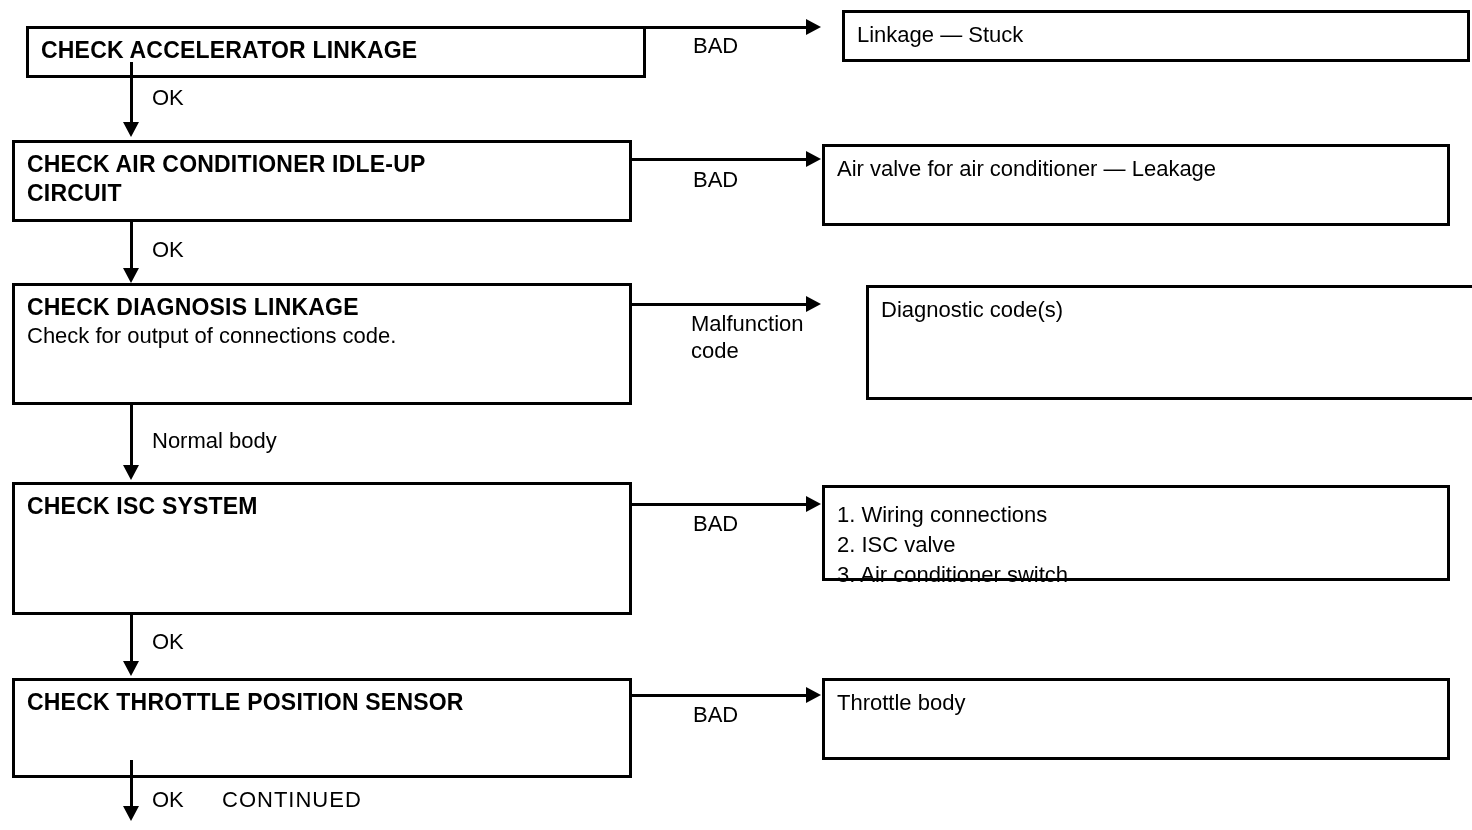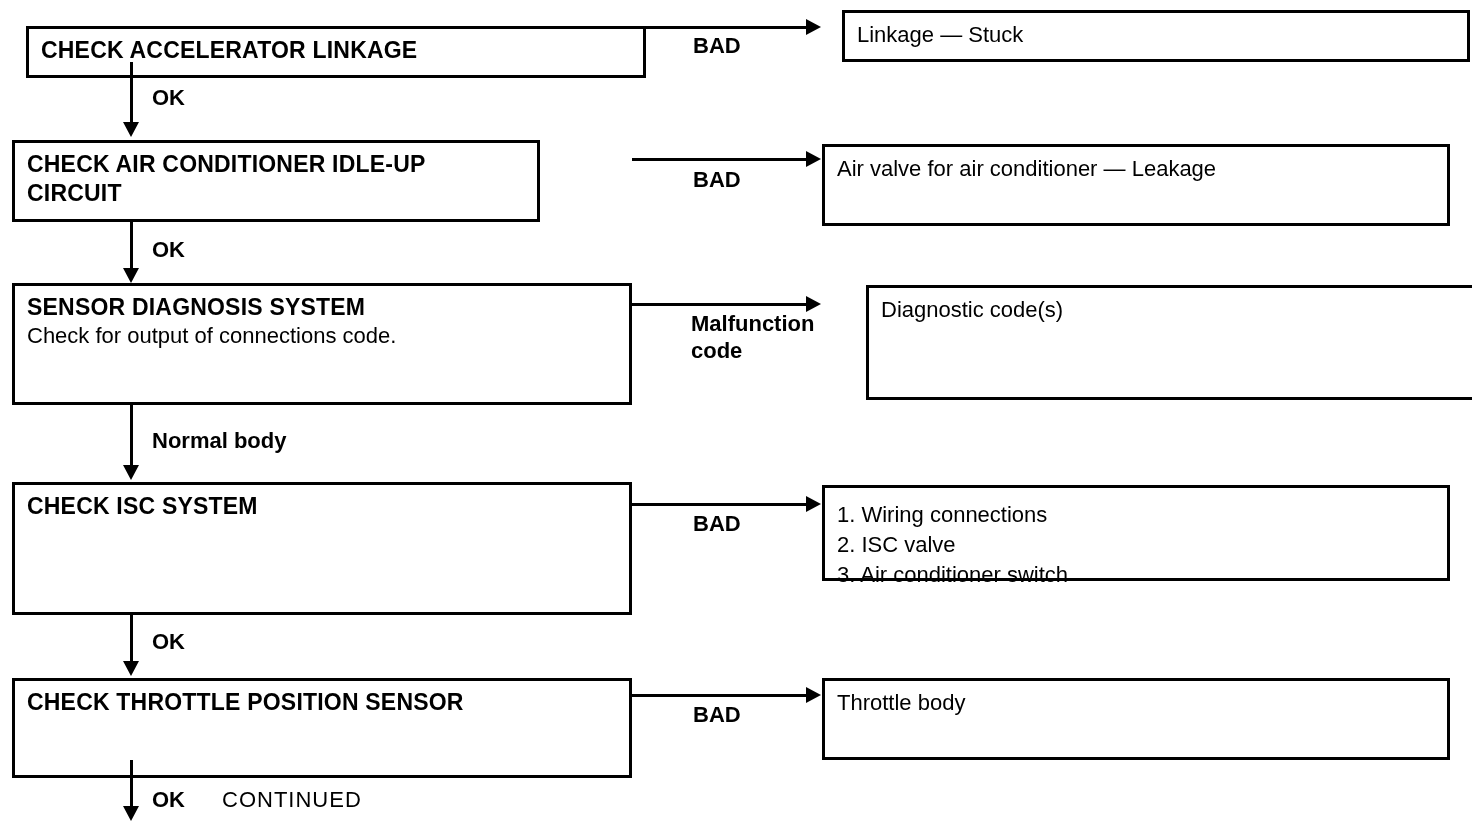--- a/index.html
+++ b/index.html
@@ -57,21 +57,21 @@
     border-left:8px solid transparent;
     border-right:8px solid transparent;
     border-top:15px solid #000;
   }
 
   
   .elabel{
     position:absolute;
     font-size:22px;
     line-height:27px;
-    font-weight:bold;
+    font-weight:normal;
     white-space:pre-line;
   }
   .continued{
     position:absolute;
     font-size:22px;
     line-height:27px;
     letter-spacing:1px;
   }
 </style>
 </head>
@@ -92,21 +92,21 @@
   <div class="box" style="left:822px;top:10px;width:628px;height:52px;margin-left:20px;">
     <div class="inner">
       <div class="rbox-text">Linkage — Stuck</div>
     </div>
   </div>
 
   <div class="vline" style="left:130px;top:62px;height:62px;"></div>
   <div class="arrow-down" style="left:123px;top:122px;"></div>
   <div class="elabel" style="left:152px;top:84px;">OK</div>
 
-  <div class="box" style="left:12px;top:140px;width:528px;height:82px;">
+  <div class="box" style="left:12px;top:140px;width:620px;height:82px;">
     <div class="inner">
       <div class="title">CHECK AIR CONDITIONER IDLE-UP
 CIRCUIT</div>
     </div>
   </div>
 
   <div class="hline" style="left:632px;top:158px;width:178px;"></div>
   <div class="arrow-right" style="left:806px;top:151px;"></div>
   <div class="elabel" style="left:693px;top:166px;">BAD</div>
 
@@ -115,21 +115,21 @@
       <div class="rbox-text">Air valve for air conditioner — Leakage</div>
     </div>
   </div>
 
   <div class="vline" style="left:130px;top:222px;height:48px;"></div>
   <div class="arrow-down" style="left:123px;top:268px;"></div>
   <div class="elabel" style="left:152px;top:236px;">OK</div>
 
   <div class="box" style="left:12px;top:283px;width:620px;height:122px;">
     <div class="inner">
-      <div class="title">SENSOR DIAGNOSIS SYSTEM</div>
+      <div class="title">CHECK DIAGNOSIS LINKAGE</div>
       <div class="subtitle">Check for output of connections code.</div>
     </div>
   </div>
 
   <div class="hline" style="left:632px;top:303px;width:178px;"></div>
   <div class="arrow-right" style="left:806px;top:296px;"></div>
   <div class="elabel" style="left:655px;top:310px;margin-left:36px;">Malfunction
 code</div>
 
   <div class="box" style="left:822px;top:285px;width:628px;height:115px;margin-left:44px;">

